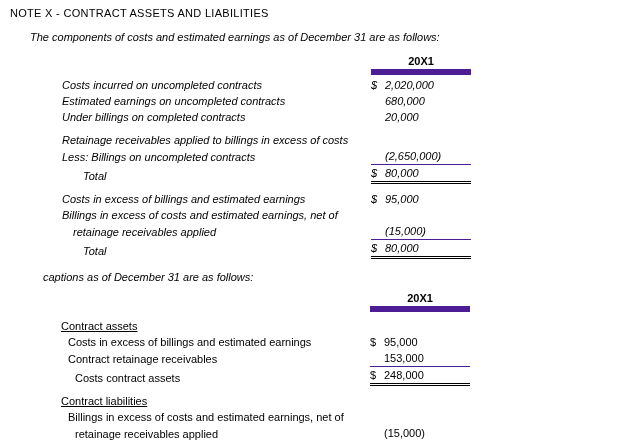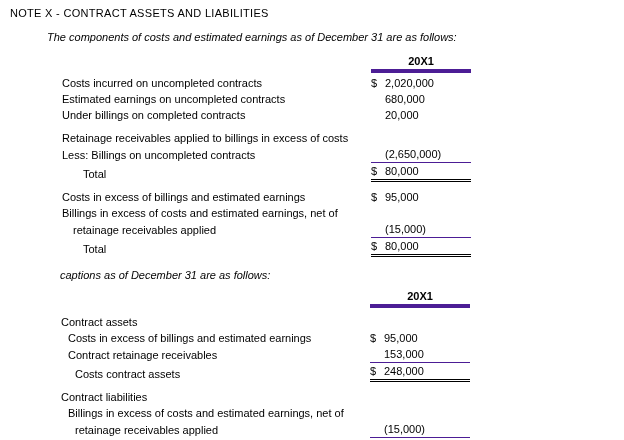--- a/index.html
+++ b/index.html
@@ -14,49 +14,49 @@
   .page { position:relative; padding-top:7px; }
 
   .title {
     font-weight:normal;
     font-size:11px;
     letter-spacing:0.3px;
     margin:0 0 0 10px;
   }
   .intro {
     font-style:italic;
-    margin:10px 0 0 47px;
+    margin:10px 0 0 30px;
     line-height:17px;
   }
   .intro .l2 { display:block; padding-left:13px; }
 
   .fin-table { margin-left:62px; width:409px; }
   .fin-table.t1 { margin-top:8px; }
   .fin-table.t2 { margin-top:5px; margin-left:61px; }
 
   .hdr-row { display:flex; justify-content:flex-end; }
   .year {
     width:100px;
     text-align:center;
     font-weight:bold;
     line-height:15px;
-    border-bottom:4px solid #4c1d95;
-  }
-  .t1 .rows { margin-top:2px; }
+    border-bottom:6px solid #4c1d95;
+  }
+  .t1 .rows { margin-top:2px;font-style:italic; }
   .t2 .rows { margin-top:6px; }
 
   .row { display:flex; align-items:flex-end; line-height:16px; min-height:16px; }
   .row.gap { margin-top:7px; }
 
   .lbl { flex:1; }
   .t1 .ind1 .lbl { padding-left:11px; }
   .t1 .ind2 .lbl { padding-left:21px; }
   .t2 .ind1 .lbl { padding-left:7px; }
   .t2 .ind2 .lbl { padding-left:14px; }
-  .row.heading .lbl { }
+  .row.heading .lbl { text-decoration:underline; }
 
   .amt { width:100px; display:flex; align-items:flex-end; }
   .dollar { width:14px; text-align:left; }
   .num { flex:1; padding-right:10px; white-space:nowrap; }
   .amt.neg .num { padding-right:3px; }
   .amt.b-single { border-bottom:1px solid #4c1d95; }
   .amt.b-double { border-bottom:3px double #000; }
 </style>
 </head>
 <body>

